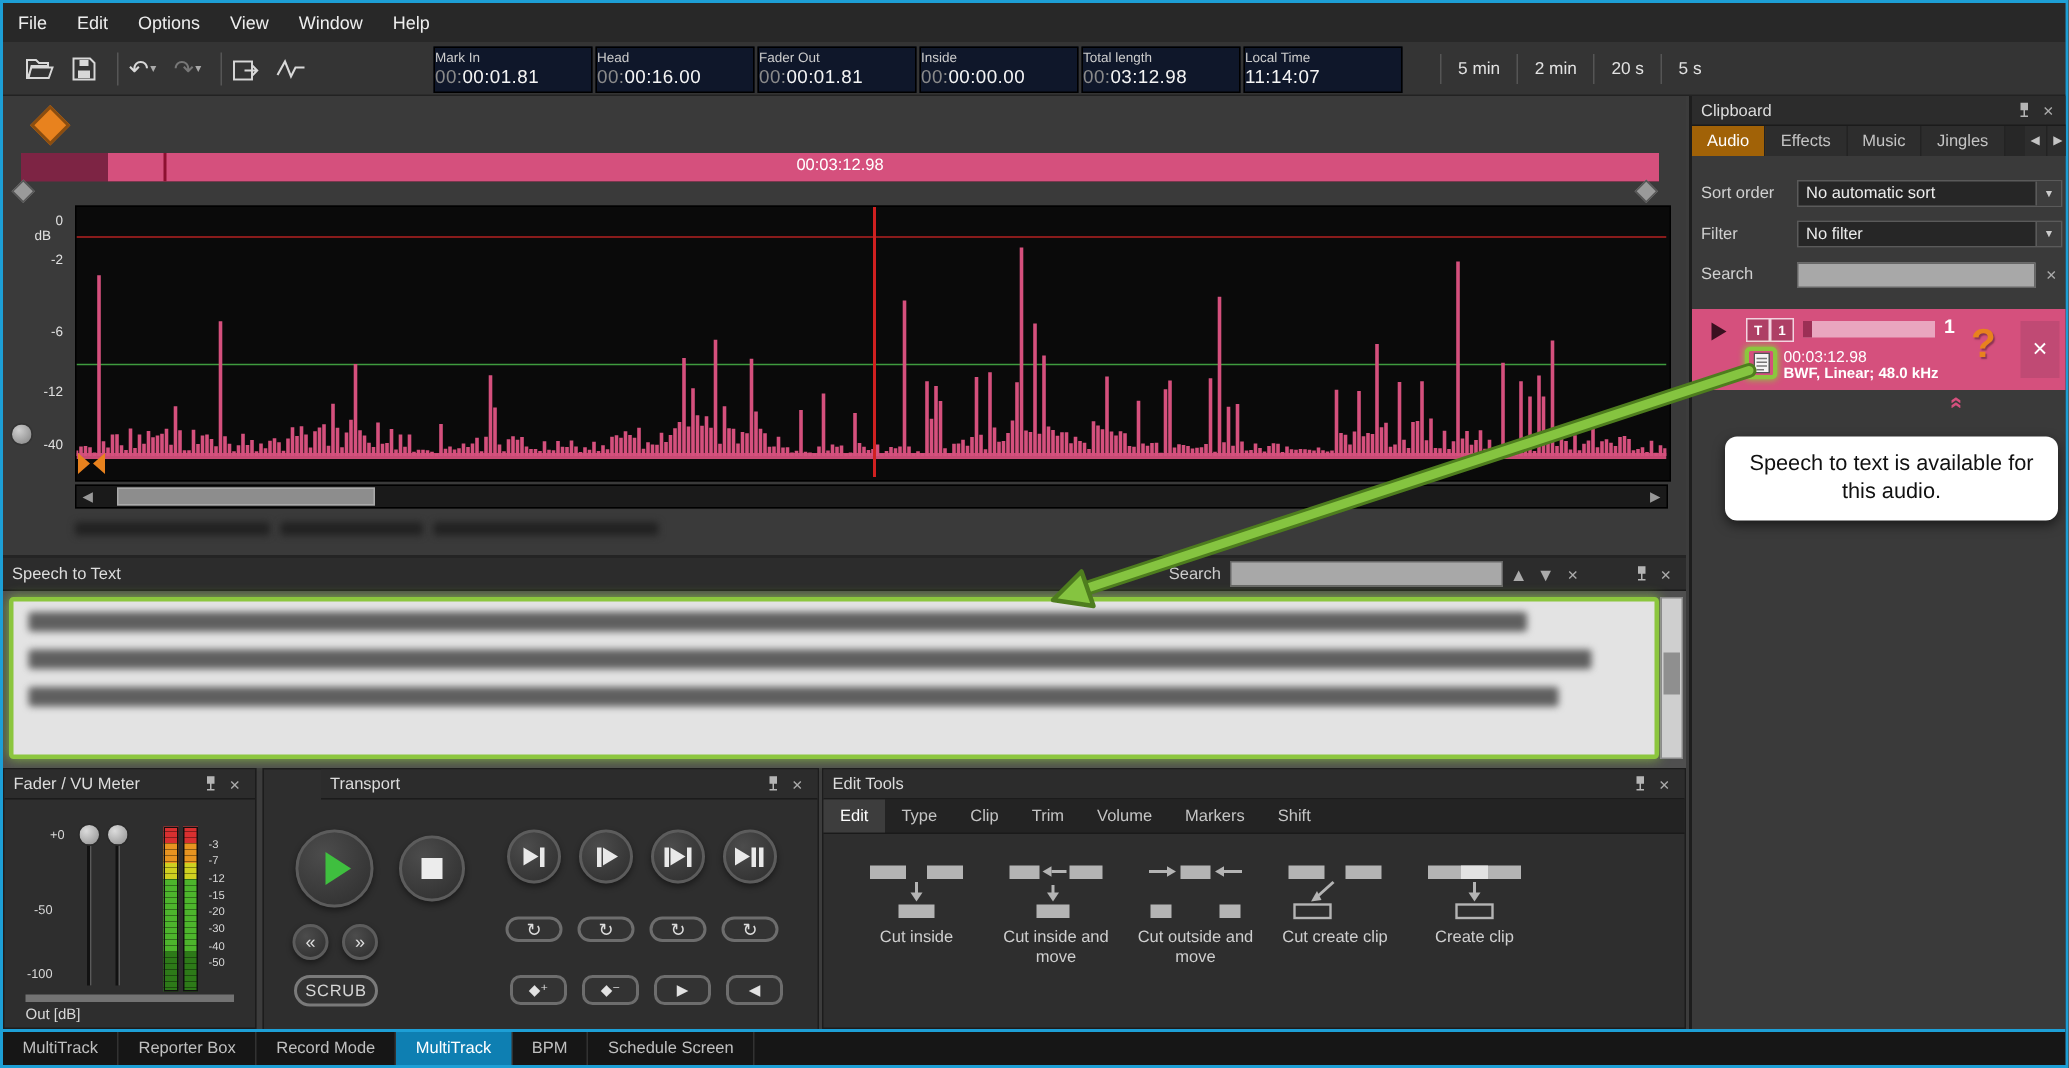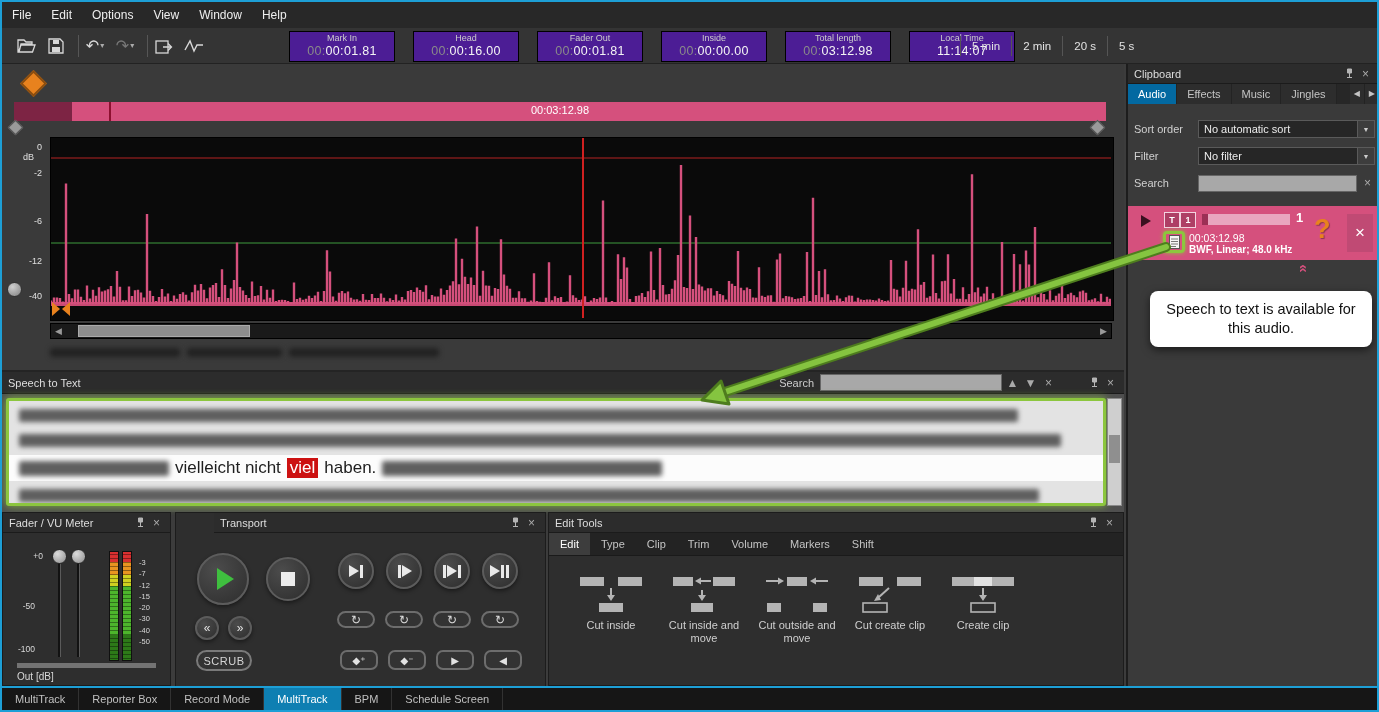--- a/index.html
+++ b/index.html
@@ -18,21 +18,21 @@
   
   #menubar{left:0;top:0;width:1375px;height:26px;background:#282828;display:flex;align-items:center;font-size:12px;}
   #menubar span{padding:0 10px;height:26px;line-height:26px;color:#eee;cursor:pointer;}
   #toolbar{left:0;top:26px;width:1375px;height:36px;background:#343434;border-bottom:1px solid #222;
            display:flex;align-items:center;padding-left:12px;box-sizing:border-box;}
   .tbicon{width:24px;height:24px;display:flex;align-items:center;justify-content:center;color:#d8d8d8;
           font-size:16px;margin-right:6px;cursor:pointer;}
   .tbicon.dim{color:#777;}
   .caret{font-size:8px;color:#aaa;margin-left:1px;}
   #timeboxes{position:absolute;left:287px;top:3px;display:flex;}
-  .timebox{width:104px;height:29px;background:#4c1d95;border:1px solid #000;margin-right:18px;text-align:center;cursor:default;}
+  .timebox{width:104px;height:29px;background:#0f172a;border:1px solid #000;margin-right:2px;cursor:default;}
   .timebox .tl{font-size:9px;color:#cccccc;line-height:12px;}
   .timebox .tv{font-size:12.5px;line-height:14px;letter-spacing:.3px;}
   .tv .dim{color:#8a8a8a}.tv .bri{color:#f4f4f4}
   #quicktimes{position:absolute;left:958px;top:0;height:36px;display:flex;align-items:center;}
   #quicktimes .qt{padding:0 11px;font-size:11.5px;color:#e2e2e2;border-left:1px solid #555;height:20px;line-height:20px;cursor:pointer;}
   
   #main{left:0;top:62px;width:1122px;height:306px;background:#3a3a3a;}
   .diamond{width:13px;height:13px;transform:rotate(45deg);}
   #overview{left:12px;top:38px;width:1092px;height:19px;background:#7d2444;overflow:hidden;cursor:pointer;}
   #overview .seg{position:absolute;left:58px;top:0;right:0;bottom:0;background:#d5507d;}
@@ -75,21 +75,21 @@
      background:repeating-linear-gradient(to bottom,rgba(0,0,0,0) 0 3px,rgba(0,0,0,.38) 3px 4px),
        linear-gradient(to bottom,#d83030 0 10%,#e89420 10% 22%,#cfd020 22% 32%,#4db52c 32% 76%,#2d7a18 76% 100%);
      box-shadow:inset 0 0 0 1px #101010;}
   .fknob{position:absolute;width:13px;height:13px;border-radius:50%;border:1px solid #2a2a2a;
          background:radial-gradient(circle at 35% 30%,#dcdcdc,#8d8d8d);cursor:grab;}
   .ftrack{position:absolute;width:2px;background:#121212;border-right:1px solid #5a5a5a;}
   .fscale{position:absolute;font-size:8.5px;color:#d8d8d8;width:22px;text-align:right;}
   .mscale{position:absolute;left:136px;top:44px;font-size:7.5px;color:#d8d8d8;line-height:11.3px;text-align:left;}
   .tab{padding:0 10px;height:20px;line-height:20px;font-size:11px;color:#c4c4c4;background:#2d2d2d;
        border-right:1px solid #232323;cursor:pointer;white-space:nowrap;}
-  .tab.active{background:#0369a1;color:#fff;}
+  .tab.active{background:#a16207;color:#fff;}
   .etabs{position:absolute;left:0;top:20px;right:0;height:22px;background:#232323;display:flex;border-bottom:1px solid #1a1a1a;}
   .etab{padding:0 11px;height:22px;line-height:22px;font-size:11px;color:#c4c4c4;cursor:pointer;}
   .etab.active{background:#3d3d3d;color:#fff;}
   .tool{width:92px;display:flex;flex-direction:column;align-items:center;cursor:pointer;}
   .tool .ticon{height:48px;display:flex;align-items:center;justify-content:center;}
   .tool .tlbl{font-size:11px;color:#cfcfcf;text-align:center;line-height:13px;}
   
   #bottomtabs{left:0;top:684px;width:1375px;height:24px;background:#161616;border-top:2px solid #1d9fd6;
               display:flex;align-items:stretch;}
   .btab{padding:0 13px;font-size:11px;color:#c0c0c0;border-right:1px solid #323232;line-height:22px;cursor:pointer;white-space:nowrap;}
@@ -254,27 +254,20 @@
       <span class="hicon">×</span>
       <span style="width:28px;"></span>
       <svg class="pinsvg" viewBox="0 0 11 11">
           <path d="M3.5 1 h4 v4 h-4 z M5.5 5 v4.5 M3 9.5 h5" stroke="#b5b5b5" fill="#b5b5b5" stroke-width="1"></path>
         </svg>
       <span class="hicon">×</span>
     </div>
     <div id="sttbox">
       <div class="stt-row"><span class="blurseg" style="width:93%;"></span></div>
       <div class="stt-row"><span class="blurseg" style="width:97%;"></span></div>
-      <div class="visible-row">
-        <span class="blurseg" style="width:150px;height:15px;"></span>
-        <span>vielleicht nicht </span>
-          <span class="stt-high">viel</span>
-          <span> haben.</span>
-        <span class="blurseg" style="width:280px;height:15px;"></span>
-      </div>
       <div class="stt-row"><span class="blurseg" style="width:95%;"></span></div>
 
     </div>
     <div id="sttscroll">
         <div class="thumb"></div>
       </div>
   </div>
 
   <div class="abs panel" style="left:0;top:510px;width:169px;height:174px;">
     <div class="phdr">

